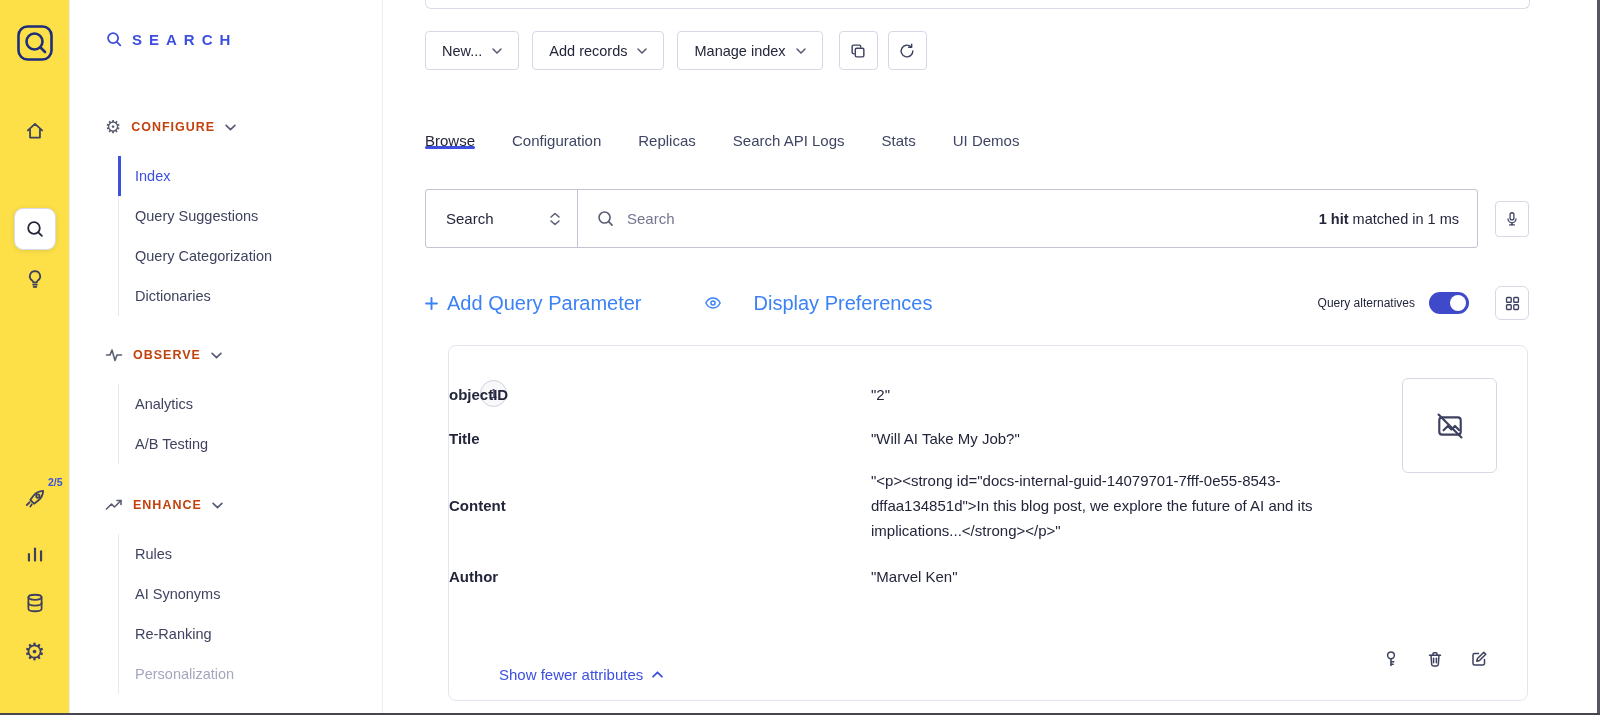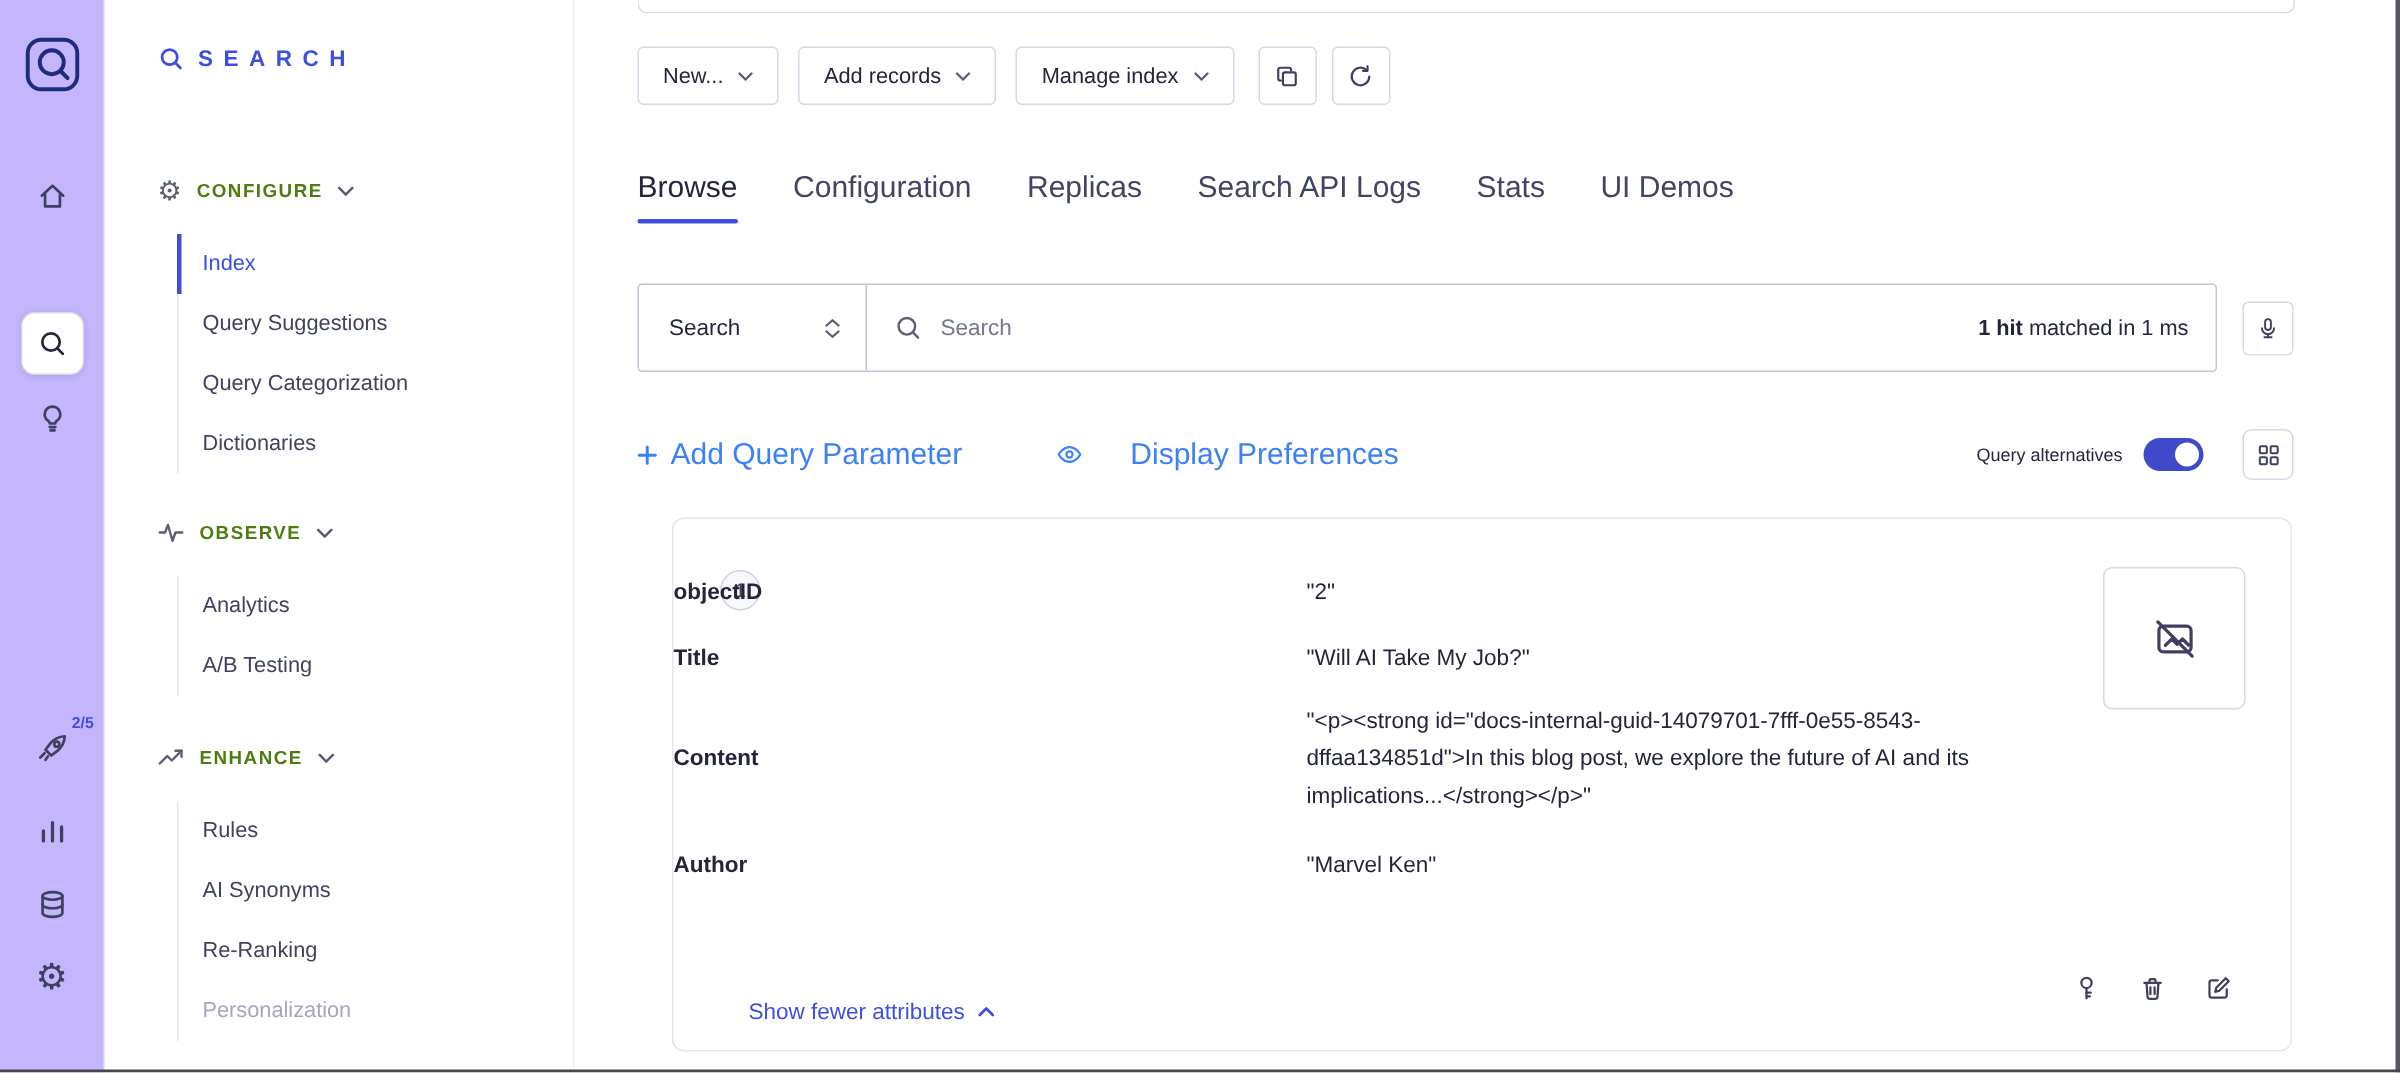--- a/index.html
+++ b/index.html
@@ -5,51 +5,51 @@
   * { box-sizing: border-box; margin: 0; padding: 0; }
   html,body { width:1600px; height:715px; }
   body {
     position: relative; overflow: hidden; background:#fff;
     font-family:"Liberation Sans", sans-serif; color:#23263b;
   }
   svg { display:block; }
   .icon { flex:0 0 auto; }
 
   
-  .rail { position:absolute; left:0; top:0; width:70px; height:100%; background:#c4b5fd; border-right:1px solid #ececf1; }
+  .rail { position:absolute; left:0; top:0; width:70px; height:100%; background:#fde047; border-right:1px solid #ececf1; }
   .rail-item { position:absolute; left:50%; transform:translateX(-50%); color:#3d405f; cursor:pointer; }
   .rail-box { width:42px; height:42px; border:1px solid #d8dae8; border-radius:9px; box-shadow:0 1px 5px rgba(35,38,59,.12); display:flex; align-items:center; justify-content:center; background:#fff; }
   .rail-badge { position:absolute; top:-11px; right:-16px; color:#3c4fe0; font-size:10.5px; font-weight:bold; }
 
   
   .sidebar { position:absolute; left:70px; top:0; width:313px; height:100%; background:#fff; border-right:1px solid #ececf1; }
   .brand { position:absolute; left:35px; top:30px; display:flex; align-items:center; gap:9px; }
   .brand-label { color:#3c4fe0; font-weight:bold; font-size:15px; letter-spacing:7px; }
   .section-head { position:absolute; left:35px; display:flex; align-items:center; gap:10px; cursor:pointer; }
   .sec-gear { font-size:18px; color:#5a5e73; line-height:1; }
-  .sec-label { font-size:12.5px; font-weight:bold; letter-spacing:1px; color:#4d7c0f; }
+  .sec-label { font-size:12.5px; font-weight:bold; letter-spacing:1px; color:#c2410c; }
   .side-list { position:absolute; left:48px; right:0; }
   .side-item { position:relative; height:40px; display:flex; align-items:center; padding-left:17px; font-size:14.5px; color:#40435f; cursor:pointer; }
   .side-item::before { content:""; position:absolute; left:0; top:0; bottom:0; width:1px; background:#e6e7f0; }
   .side-item.active { color:#3c4fe0; }
   .side-item.active::before { width:3px; background:#3c4fe0; }
   .side-item.disabled { color:#a4a7bd; }
 
   
   .main { position:absolute; left:383px; top:0; right:0; bottom:0; background:#fff; }
   .top-partial { position:absolute; left:42px; top:0; width:1105px; height:9px;
     border:1px solid #d9dbe8; border-top:none; border-radius:0 0 6px 6px; }
 
   .toolbar { position:absolute; left:42px; top:31px; display:flex; align-items:center; }
   .tbtn { height:39px; border:1px solid #d6d8e7; border-radius:4px; background:#fff; display:flex; align-items:center; gap:10px; padding:0 16px; font-size:14.5px; color:#23263b; cursor:pointer; margin-right:13px; }
   .tbtn-icon { width:39px; height:39px; border:1px solid #d6d8e7; border-radius:4px; background:#fff; display:flex; align-items:center; justify-content:center; color:#3d405f; cursor:pointer; }
   .gap-l { margin-left:3px; margin-right:10px; }
 
   .tabs { position:absolute; left:42px; top:101px; height:48px; display:flex; gap:37px; align-items:center; }
-  .tab { position:relative; font-size:20px; color:#3f4563; cursor:pointer; height:100%; display:flex; align-items:center; }
+  .tab { position:relative; font-size:15px; color:#3f4563; cursor:pointer; height:100%; display:flex; align-items:flex-end; }
   .tab.active { color:#23263b; }
   .tab.active::after { content:""; position:absolute; left:0; right:0; bottom:0; height:3px; background:#3c4fe0; border-radius:2px; }
 
   .searchbar { position:absolute; left:42px; top:189px; width:1053px; height:59px; border:1px solid #c2c4d4; border-radius:3px; display:flex; align-items:center; background:#fff; }
   .sel { width:152px; height:100%; display:flex; align-items:center; justify-content:space-between; padding:0 16px 0 20px; border-right:1px solid #c2c4d4; font-size:15px; color:#23263b; cursor:pointer; }
   .search-glass { margin-left:18px; color:#5a5e73; }
   .search-input { flex:1; min-width:0; border:none; outline:none; font-family:"Liberation Sans",sans-serif; font-size:15px; color:#23263b; margin-left:12px; background:transparent; }
   .search-input::placeholder { color:#73768f; }
   .hits { margin-left:auto; margin-right:18px; font-size:14.5px; color:#23263b; white-space:nowrap; }
   .hits b { font-weight:bold; }

